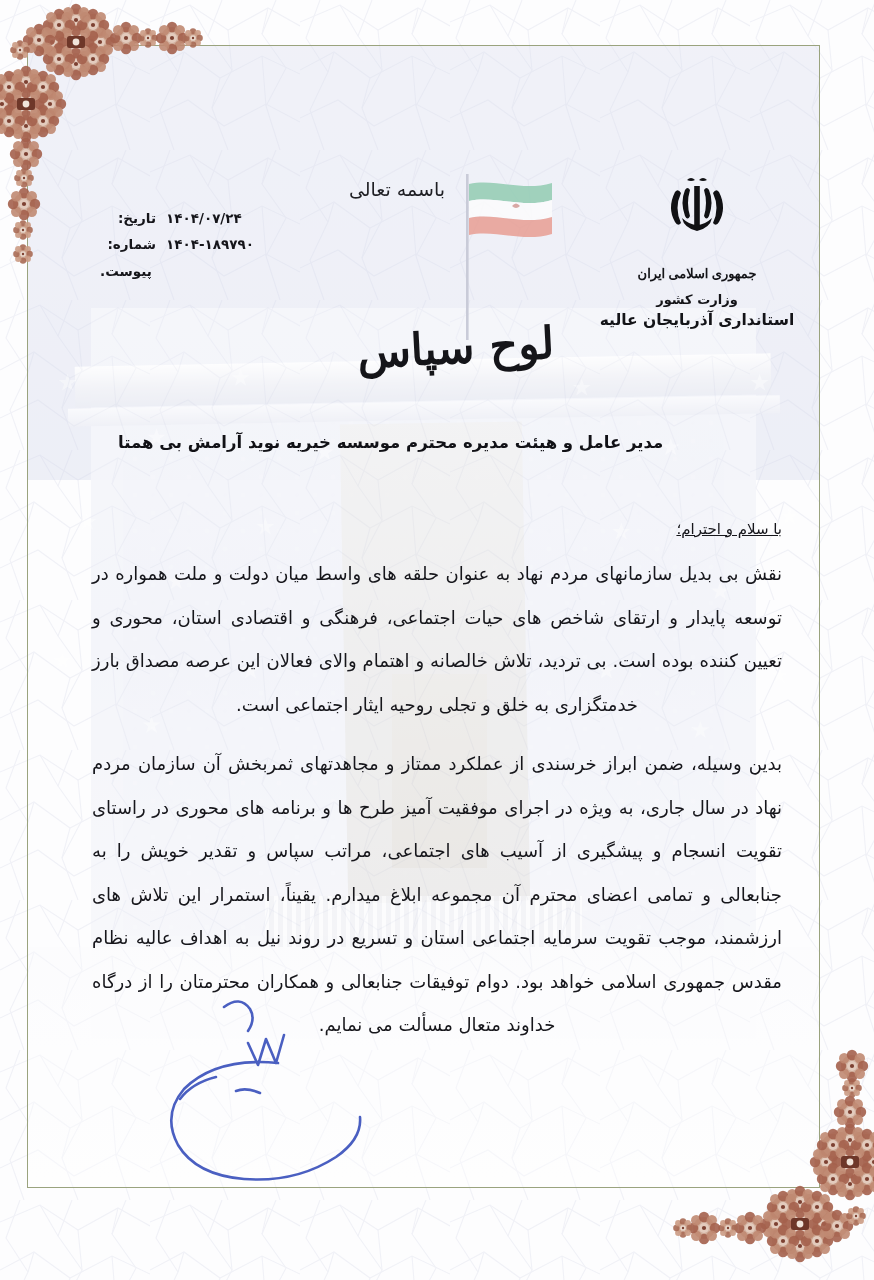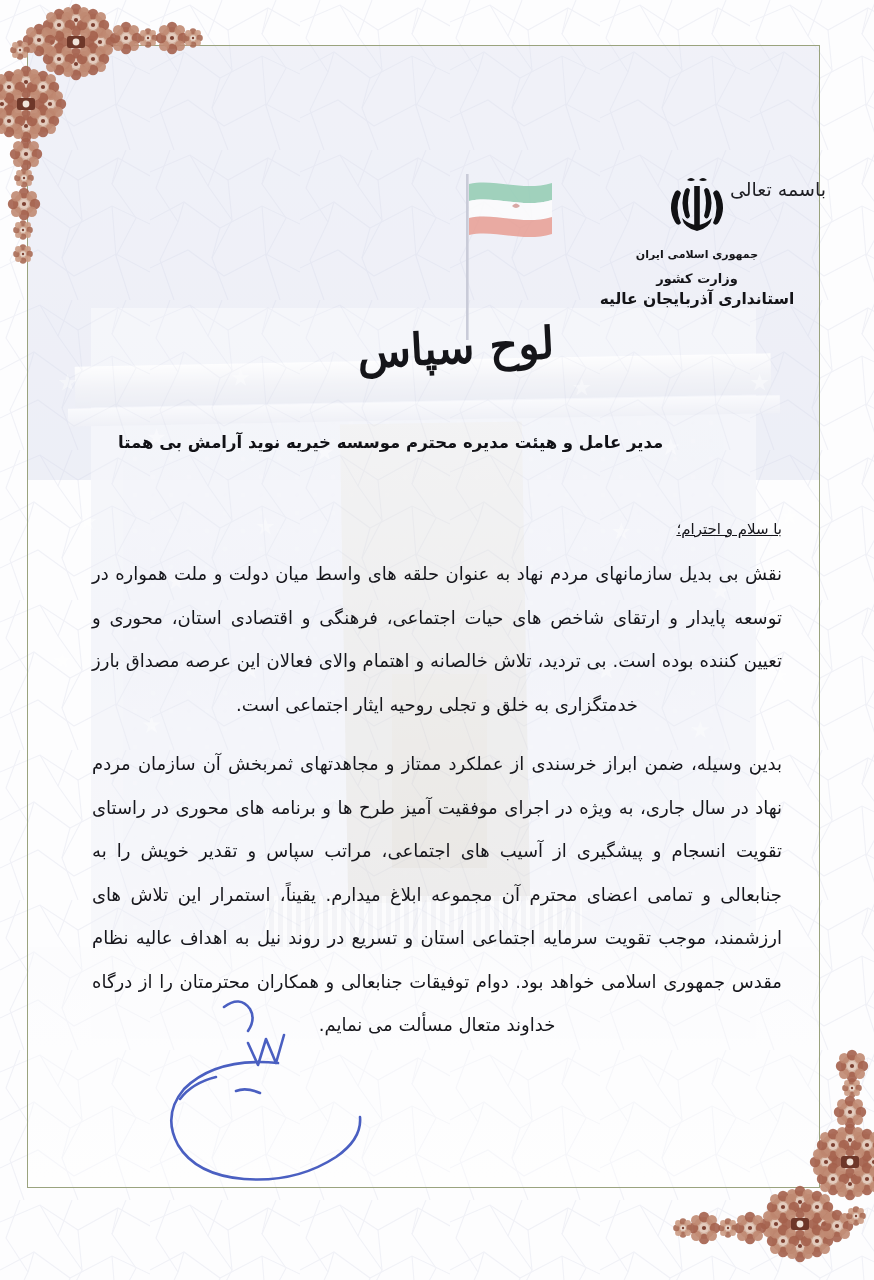--- a/index.html
+++ b/index.html
@@ -90,21 +90,21 @@
 
   
   .orn{position:absolute;pointer-events:none;}
   .orn.tl{left:-4px;top:-6px;}
   .orn.br{right:-6px;bottom:8px;}
 
   
   #content{position:absolute;inset:0;}
 
   .basmala{
-    position:absolute;left:16px;right:0;top:178px;
+    position:absolute;left:16px;right:0;top:178px;text-align:center;
     font-size:19px;color:#1e1e23;letter-spacing:.5px;
     font-family:"DejaVu Sans","Liberation Sans",sans-serif;
   }
   .basmala span{display:inline-block;transform:translateX(-48px);}
 
   
   #meta{
     position:absolute;left:100px;top:205px;width:215px;
     font-size:13.5px;color:#15151a;line-height:1.95;
   }
@@ -112,21 +112,21 @@
   #meta .lbl{font-weight:bold;width:56px;text-align:right;flex:0 0 auto;}
   #meta .val{font-weight:bold;letter-spacing:.4px;}
   #meta .row.att .lbl{width:auto;margin-right:8px;}
 
   
   #letterhead{
     position:absolute;right:62px;top:176px;width:230px;text-align:center;
     color:#141418;
   }
   #letterhead .emblem{height:62px;margin:0 auto 4px;}
-  #letterhead .lh1{font-size:11px;font-weight:bold;margin-top:2px;letter-spacing:.3px;}
+  #letterhead .lh1{font-size:13px;font-weight:bold;margin-top:20px;letter-spacing:.3px;font-family:Liberation Serif, serif;}
   #letterhead .lh2{font-size:13px;font-weight:bold;margin-top:10px;}
   #letterhead .lh3{font-size:15.5px;font-weight:bold;margin-top:4px;}
 
   
   #flag{position:absolute;left:460px;top:170px;}
 
   
   #title{
     position:absolute;right:320px;top:322px;
     font-size:44px;font-weight:bold;color:#151519;
@@ -319,20 +319,33 @@
         <path d="M9,31 C35,25 62,39 92,30 L92,47 C62,56 35,42 9,48 Z" fill="#fdfdfd"></path>
         <path d="M9,48 C35,42 62,56 92,47 L92,64 C62,73 35,59 9,65 Z" fill="#e89b90"></path>
         <path d="M52,36 q4,-5 8,0 q-4,4 -8,0" fill="#b9574c" opacity=".6"></path>
       </g>
     </svg>
 
     <div class="basmala">
       <span>باسمه تعالی</span>
     </div>
 
+    <div id="meta">
+      <div class="row">
+        <span class="lbl">تاریخ:</span>
+        <span class="val">۱۴۰۴/۰۷/۲۴</span>
+      </div>
+      <div class="row">
+        <span class="lbl">شماره:</span>
+        <span class="val">۱۴۰۴-۱۸۹۷۹۰</span>
+      </div>
+      <div class="row att">
+        <span class="lbl">پیوست.</span>
+      </div>
+    </div>
 
     <div id="letterhead">
       <svg class="emblem" width="74" height="62" viewBox="0 0 74 62" aria-hidden="true">
         <g fill="#111114">
 
           <path d="M27,4 q4,-4 8,0 q-4,2 -8,0 Z"></path>
           <path d="M39,4 q4,-4 8,0 q-4,2 -8,0 Z"></path>
 
           <path d="M34.2,10 h5.6 v40 q-2.8,5 -5.6,0 Z"></path>
 

